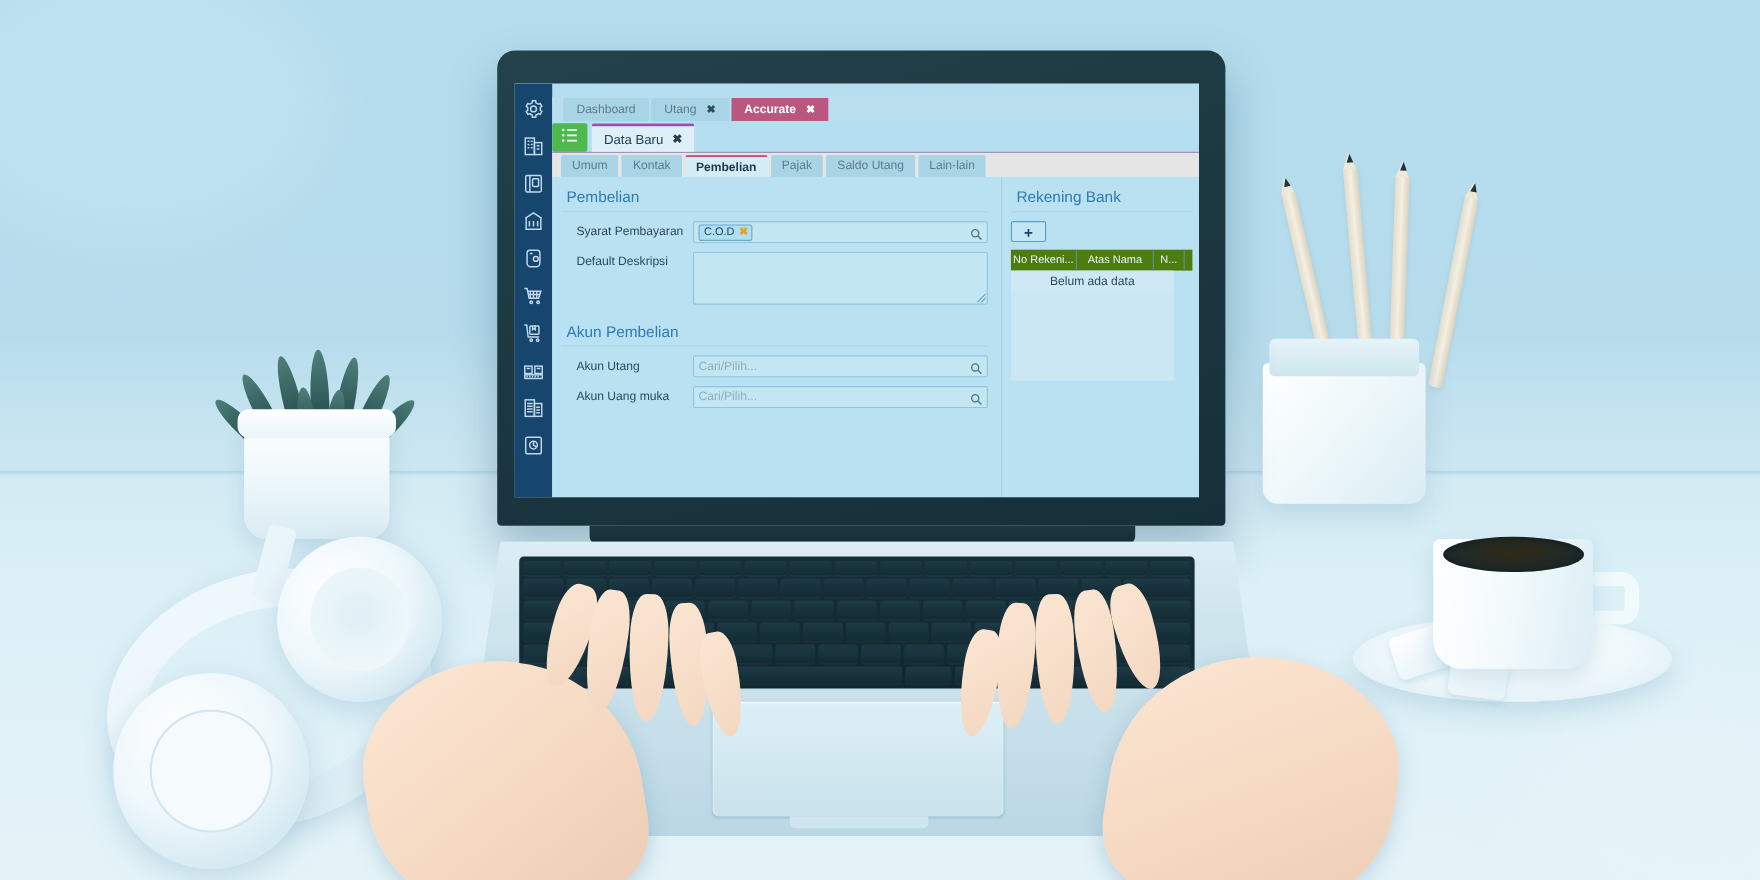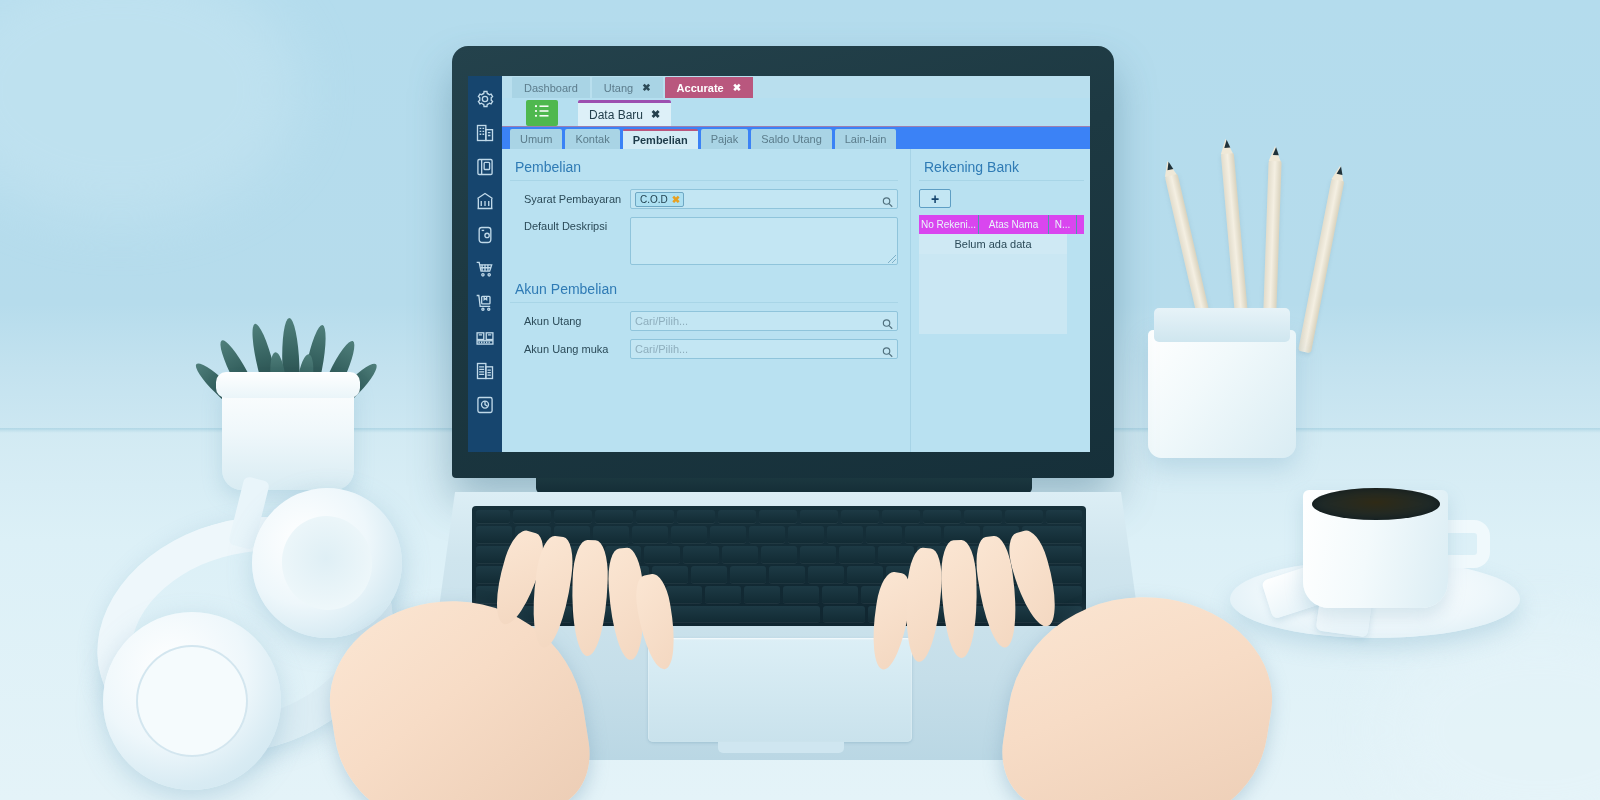--- a/index.html
+++ b/index.html
@@ -210,50 +210,50 @@
     width:34px; background:#16456e; flex:none;
     display:flex; flex-direction:column; align-items:center; padding-top:13px; gap:14px;
   }
   .rail-icon{ width:20px; height:20px; opacity:.92; }
   .rail-icon svg{ display:block; }
 
   .app-right{ flex:1; display:flex; flex-direction:column; min-width:0; }
 
   
   .wintabs{
-    height:22px; background:#b9dfee; display:flex; align-items:flex-end; padding-left:10px; flex:none;
+    height:22px; background:#b9dfee; display:flex; align-items:flex-end; padding-left:10px; flex:none;margin-top:12px;
   }
   .wintab{
     height:21px; padding:0 12px; display:flex; align-items:center; gap:9px;
     font-size:11px; color:#5c7c8c; background:#a9d4e5; margin-right:2px;
     border-top-left-radius:1px;
   }
   .wintab.active{ background:#b9577e; color:#ffffff; font-weight:bold; }
   .wintab .x{ font-size:10px; font-weight:bold; color:#2c4a57; }
   .wintab.active .x{ color:#ffffff; }
 
   
   .doctabs{
     height:29px; background:#b5dff0; display:flex; align-items:flex-end;
-    padding-left:24px; gap:20px; flex:none; border-bottom:1px solid #9d7fb0;
+    padding-left:0; gap:4px; flex:none; border-bottom:1px solid #9d7fb0;
   }
   .listbtn{
     width:32px; height:26px; background:#4fb84f; border-radius:2px;
     display:flex; align-items:center; justify-content:center; flex:none;
   }
   .doctab{
     height:26px; padding:0 11px; display:flex; align-items:center; gap:8px;
     background:#ddf0f8; border-top:3px solid #9d4fb0; font-size:12px; color:#24404d;
     border-radius:2px 2px 0 0;
   }
   .doctab .x{ font-size:11px; font-weight:bold; color:#24404d; }
 
   
   .subtabs{
-    height:22px; background:#3b82f6; display:flex; align-items:flex-end;
+    height:22px; background:#e5e5e5; display:flex; align-items:flex-end;
     padding-left:8px; gap:3px; flex:none;
   }
   .subtab{
     height:20px; padding:0 10px; display:flex; align-items:center;
     font-size:11px; color:#5b7c8b; background:#a9d4e5; border-radius:2px 2px 0 0;
   }
   .subtab.active{
     background:#d4ecf5; color:#1d3b49; font-weight:bold; border-top:2px solid #b9577e;
   }
 
@@ -304,21 +304,21 @@
     margin-left:120px; padding-left:8px; border-left:2px solid #c98a8a;
     font-size:9.5px; font-style:italic; color:#a96b6b; line-height:1.35; max-height:22px; overflow:hidden;
   }
 
   
   .plusbtn{
     width:32px; height:19px; background:#c3e6f3; border:1px solid #5e9ec4; border-radius:2px;
     display:flex; align-items:center; justify-content:center; color:#16456e;
     font-size:14px; font-weight:bold; line-height:1; margin-bottom:7px;
   }
-  .grid-head{ display:flex; background:#d946ef; height:19px; }
+  .grid-head{ display:flex; background:#4d7c0f; height:19px; }
   .gh{
     font-size:10px; color:#eaf6fb; display:flex; align-items:center; justify-content:center;
     border-right:1px solid #5492ad; padding:0 4px; white-space:nowrap; overflow:hidden;
   }
   .grid-empty{
     height:20px; background:#cfe9f4; display:flex; align-items:center; justify-content:center;
     font-size:11px; color:#2b4a58; width:148px;
   }
   .grid-rest{ height:80px; background:#cae7f3; width:148px; }
 </style>

